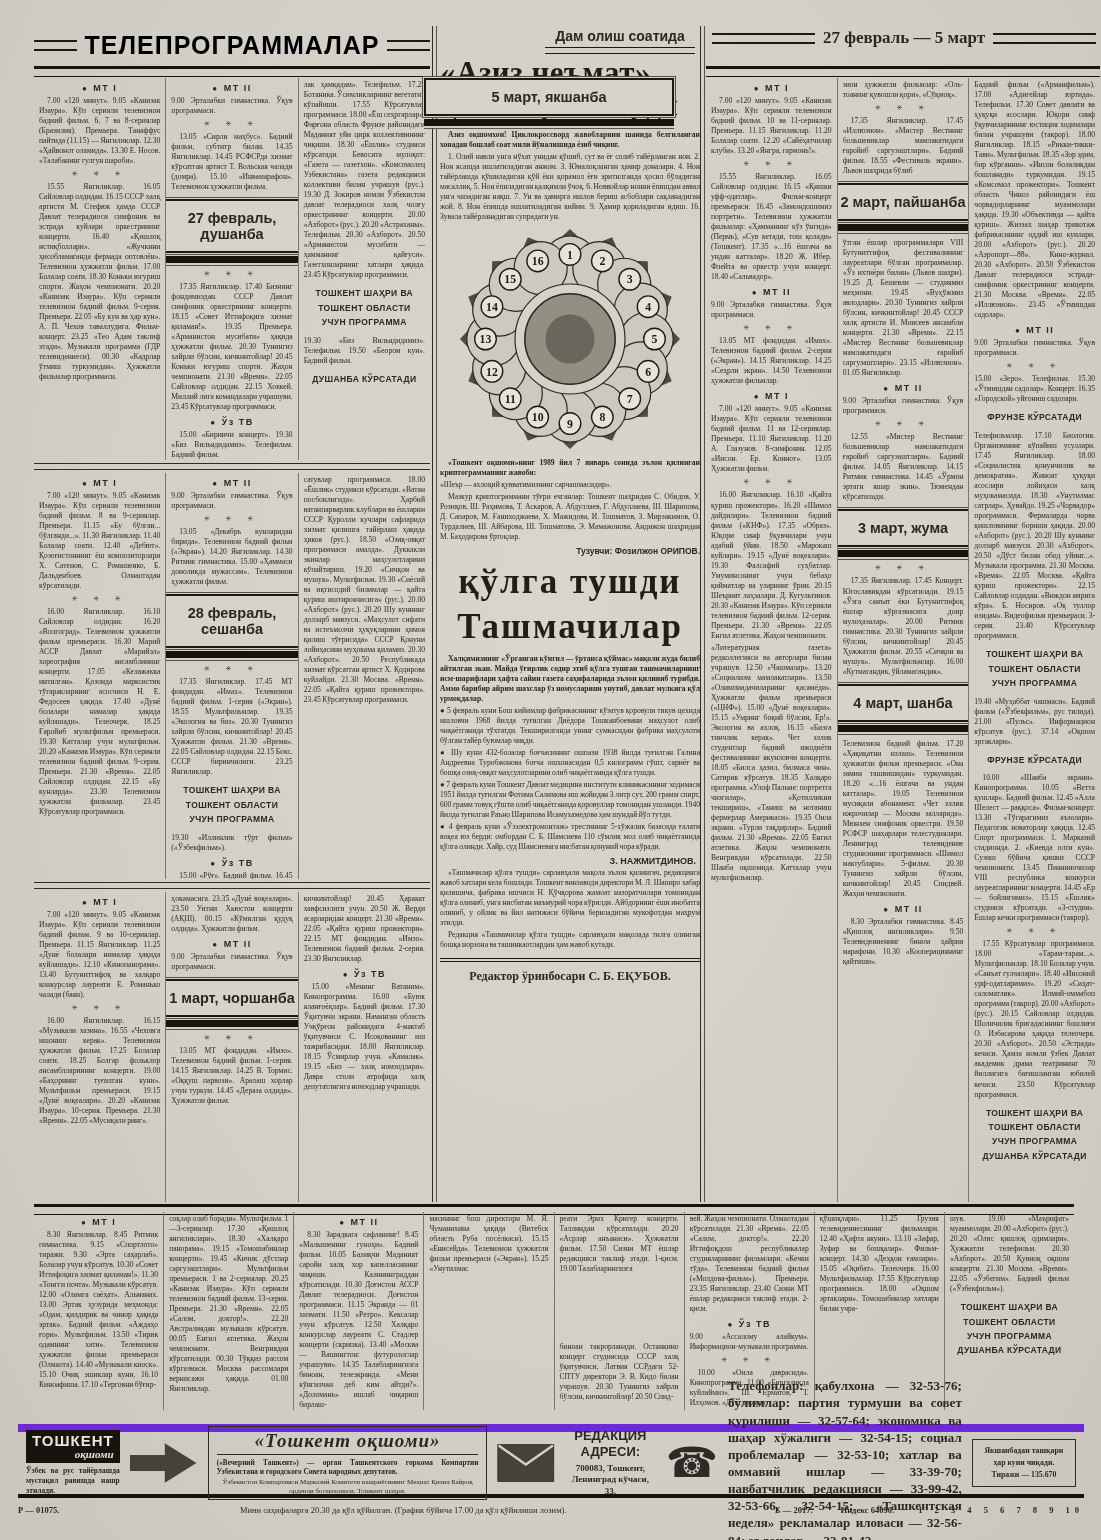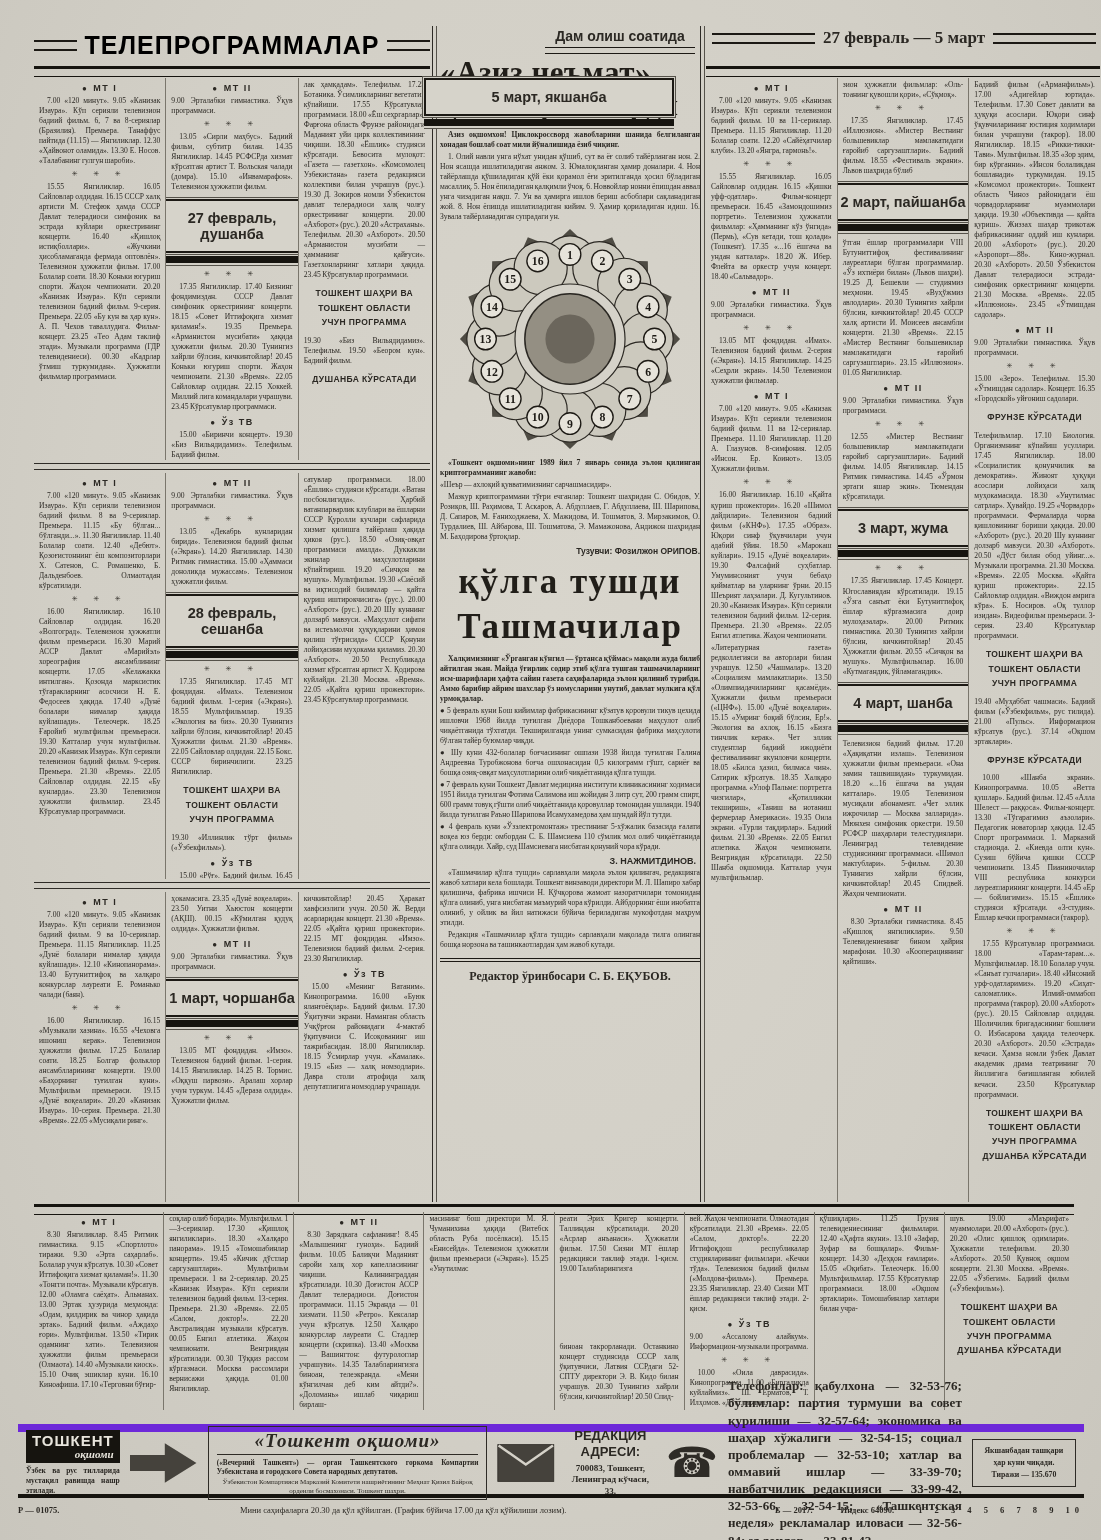--- a/index.html
+++ b/index.html
@@ -406,21 +406,21 @@
   <div class="daybox-inner">5 март, якшанба</div>
   <div class="daybox-bar"></div>
 </div>
 
 <div class="abs footer">
   <div class="logo-box">
     <span class="logo-black">
       <span class="logo-top">ТОШКЕНТ</span>
       <span class="logo-bot">оқшоми</span>
     </span>
-    <div class="logo-note">Ўзбек ва рус тилларида мустақил равишда нашр этилади.</div>
+    <div class="logo-note">Ўзбек ва рус тайёрлашда мустақил равишда нашр этилади.</div>
   </div>
   <svg width="78" height="50" viewBox="0 0 86 54">
     <polygon points="0,17 44,17 44,2 84,27 44,52 44,37 0,37" fill="#45423c"></polygon>
   </svg>
   <div class="mh-box">
     <div class="mh-title">«Тошкент оқшоми»</div>
     <div class="mh-sub">(«Вечерний Ташкент») — орган Ташкентского горкома Компартии Узбекистана и городского Совета народных депутатов.</div>
     <div class="mh-printer">Ўзбекистон Компартияси Марказий Комитети нашриётининг Меҳнат Қизил Байроқ орденли босмахонаси. Тошкент шаҳри.</div>
   </div>
   <svg width="66" height="44" viewBox="0 0 72 48">

